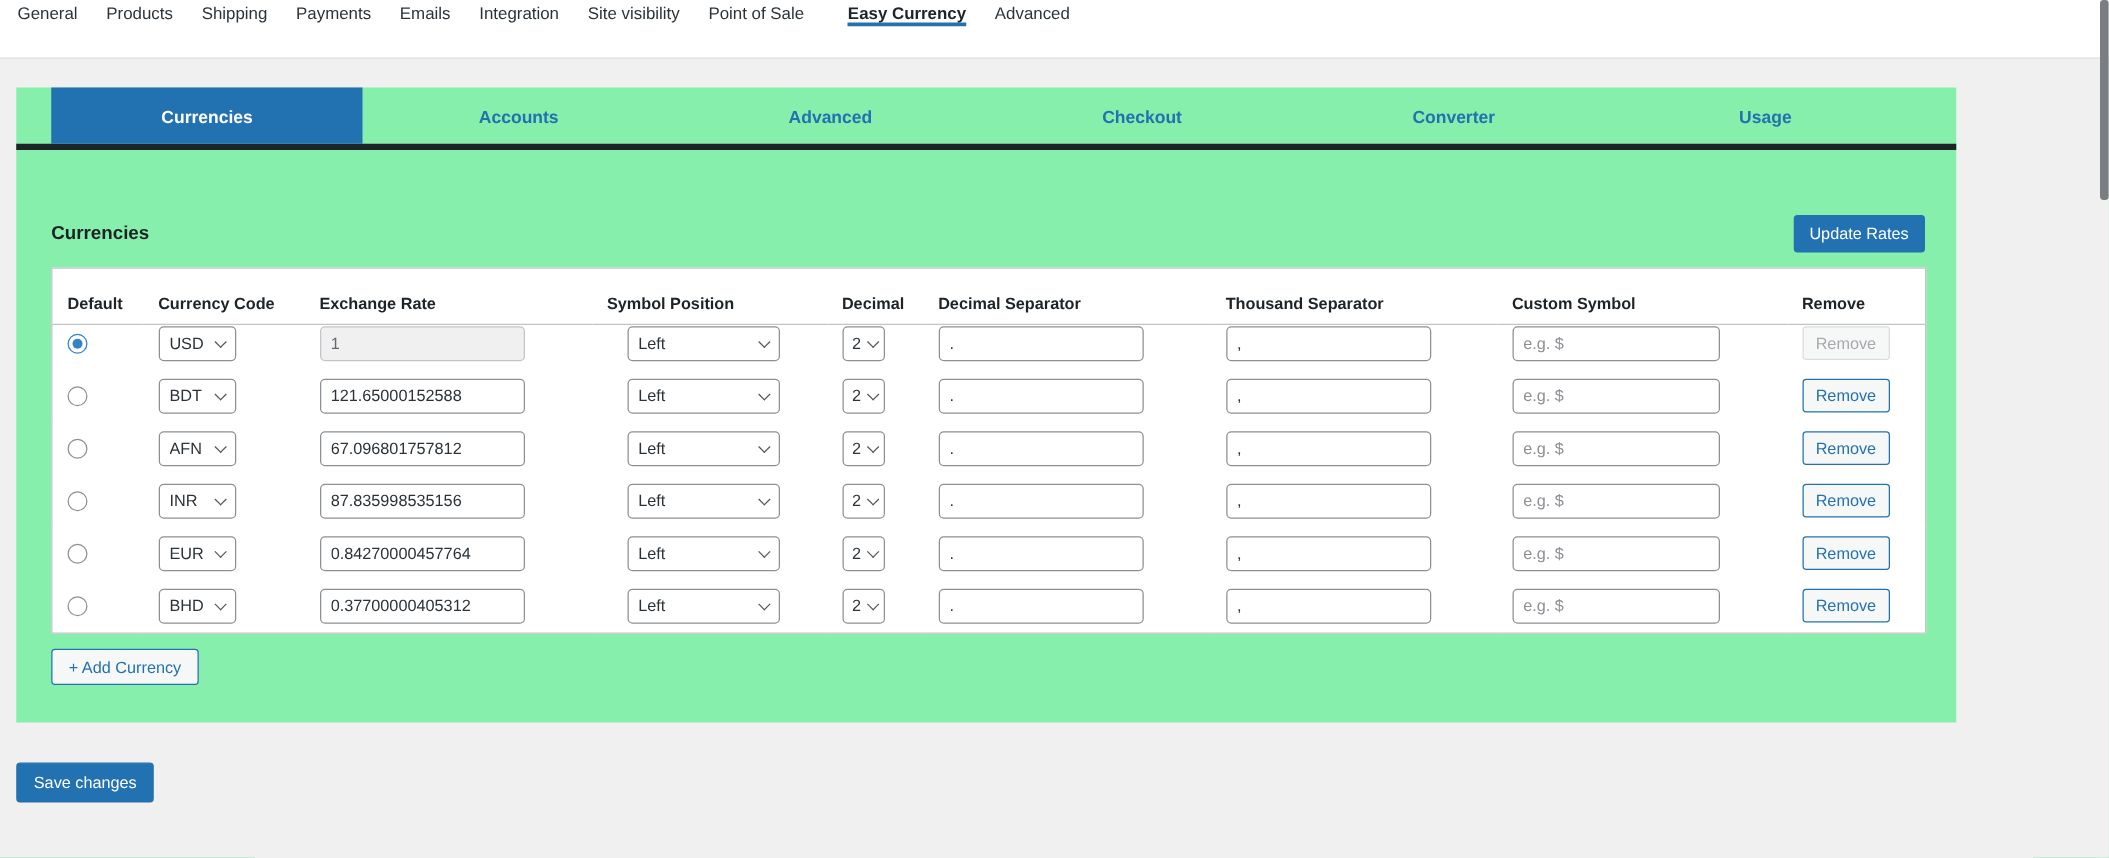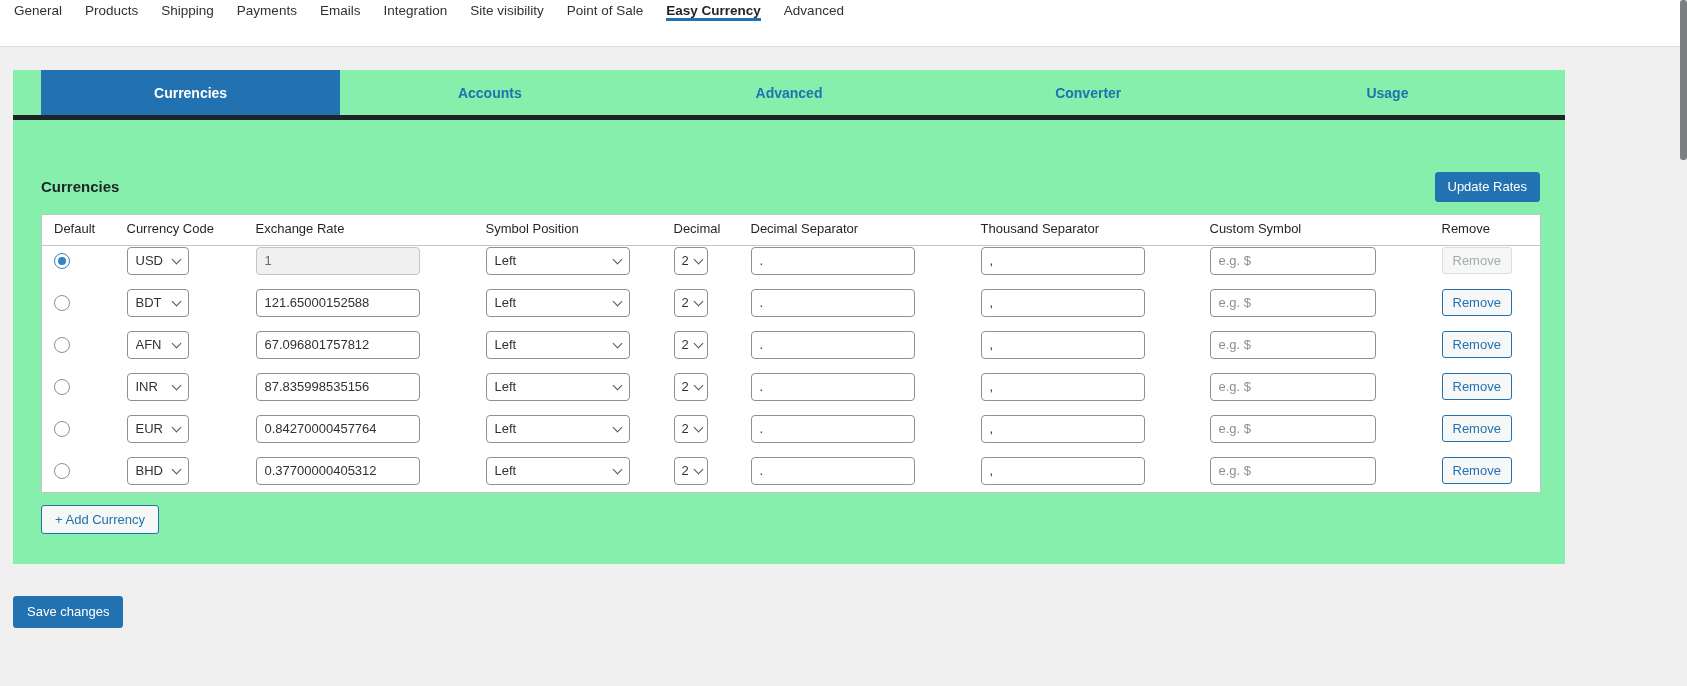--- a/index.html
+++ b/index.html
@@ -26,20 +26,21 @@
     display: flex; align-items: center;
     color: #2c3338; font-size: 13.5px;
     cursor: pointer; text-decoration: none;
     border-bottom: 3px solid transparent;
     padding-top: 3px;
     white-space: nowrap;
   }
   .top-tab.active {
     font-weight: 700; color: #1d2327;
     border-bottom-color: #2271b1;
+    margin-left: 12px;
   }
 
   
   .panel {
     background: #86efac;
     width: 1552px;
     margin: 23px 0 0 13px;
   }
   .sub-tabs {
     display: flex;
@@ -85,22 +86,22 @@
   
   table.currency-table {
     width: 100%;
     margin-top: 12px;
     border: 1px solid #c3c4c7;
     border-collapse: collapse;
     table-layout: fixed;
     background: #fff;
   }
   .currency-table th {
-    text-align: left; font-weight: 400; color: #1d2327;
-    font-size: 13px; padding: 6px 12px 9px;
+    text-align: left; font-weight: 700; color: #1d2327;
+    font-size: 13px; padding: 20px 12px 9px;
     border-bottom: 1px solid #c3c4c7;
     white-space: nowrap; overflow: hidden;
   }
   .currency-table td {
     padding: 7px 12px;
     vertical-align: middle;
     white-space: nowrap;
   }
   .currency-table tbody tr:first-child td { padding-top: 1px; }
 
@@ -123,21 +124,21 @@
     background: #fff; color: #2c3338; font-size: 13px;
     font-family: inherit; padding: 0 22px 0 8px; cursor: pointer;
   }
   .sel::after {
     content: ""; position: absolute; right: 9px; top: 9px;
     width: 6px; height: 6px;
     border-right: 1.5px solid #50575e; border-bottom: 1.5px solid #50575e;
     transform: rotate(45deg); pointer-events: none;
   }
   .sel-code select { width: 62px; }
-  .sel-pos  select { width: 144px; }
+  .sel-pos  select { width: 122px; margin-left: 16px; }
   .sel-dec  select { width: 34px; padding: 0 16px 0 7px; }
   .sel-dec::after { right: 6px; }
 
   input[type="radio"].def-radio {
     appearance: none; -webkit-appearance: none;
     width: 16px; height: 16px; margin: 0;
     border: 1px solid #8c8f94; border-radius: 50%;
     background: #fff; cursor: pointer; position: relative;
     vertical-align: middle;
   }
@@ -173,20 +174,21 @@
     <a class="top-tab">Point of Sale</a>
     <a class="top-tab active">Easy Currency</a>
     <a class="top-tab">Advanced</a>
   </nav>
 
 <div class="panel">
   <div class="sub-tabs" id="sub-tabs">
       <div class="sub-tab active">Currencies</div>
       <div class="sub-tab">Accounts</div>
       <div class="sub-tab">Advanced</div>
+      <div class="sub-tab">Checkout</div>
       <div class="sub-tab">Converter</div>
       <div class="sub-tab">Usage</div>
     </div>
   <div class="tab-underbar"></div>
 
   <div class="panel-body">
     <div class="section-head">
       <h2>Currencies</h2>
       <button class="btn-primary">Update Rates</button>
     </div>

